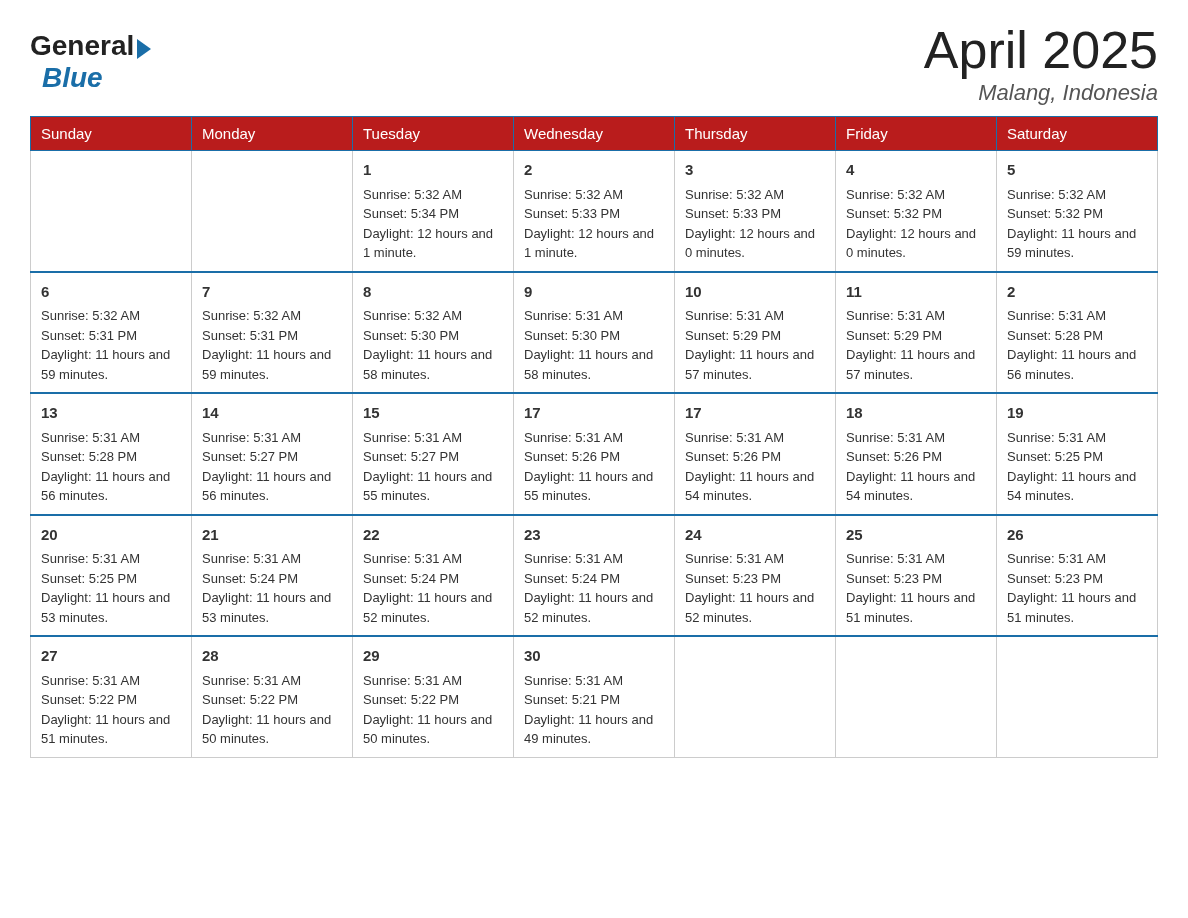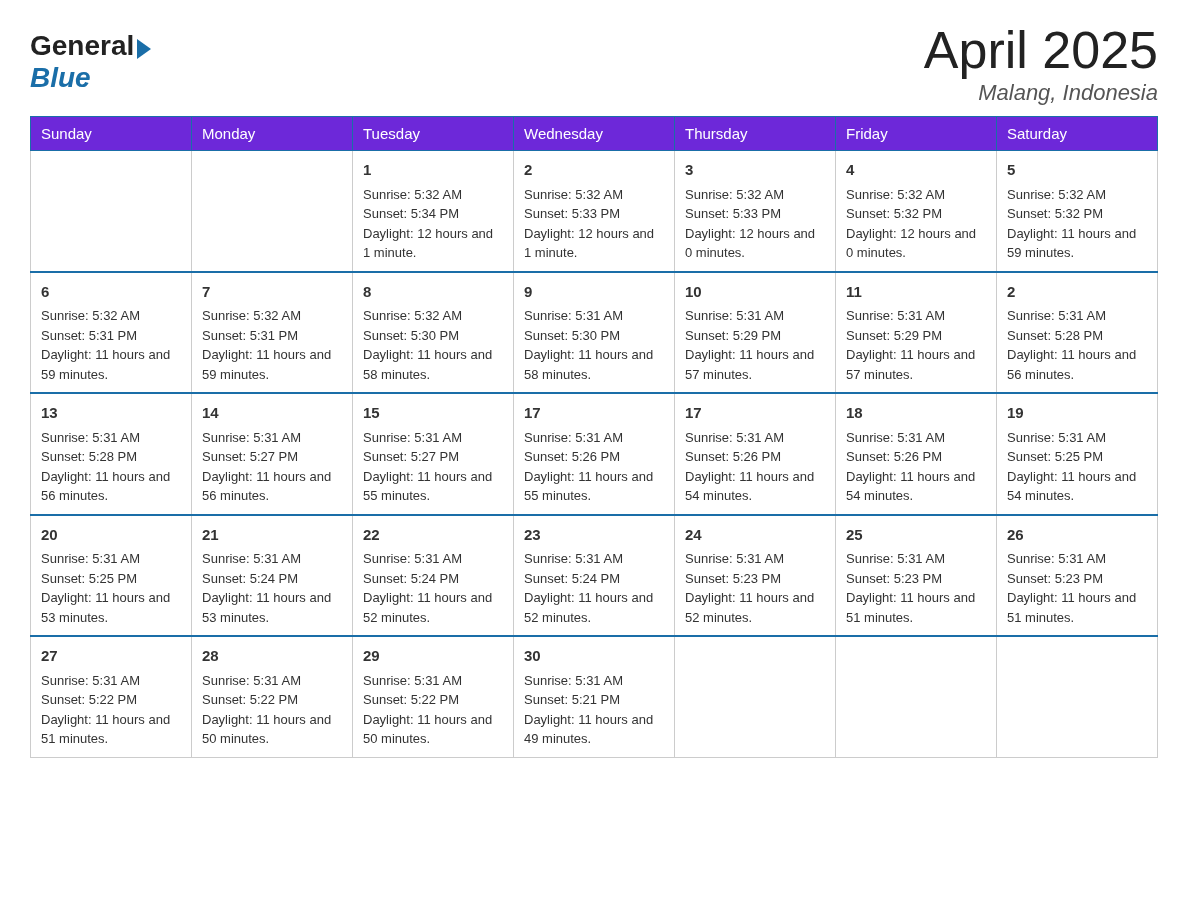--- a/index.html
+++ b/index.html
@@ -39,21 +39,21 @@
       border-top: 10px solid transparent;
       border-bottom: 10px solid transparent;
       margin-left: 3px;
       margin-top: 5px;
     }
     .logo-blue {
       font-size: 28px;
       font-weight: bold;
       color: #1a6ea8;
       font-style: italic;
-      margin-left: 0;
+      margin-left: 12px;
     }
     .title-block {
       text-align: right;
       margin-left: 44px;
     }
     .month-title {
       font-size: 52px;
       color: #222;
       font-weight: normal;
     }
@@ -62,21 +62,21 @@
       color: #555;
       font-weight: normal;
       font-style: italic;
     }
     .calendar-table {
       width: 100%;
       border-collapse: collapse;
       margin-top: 8px;
     }
     .calendar-table th {
-      background-color: #6d28d9;
+      background-color: #b91c1c;
       color: #fff;
       text-align: left;
       padding: 8px 10px;
       font-size: 15px;
       font-weight: normal;
       border: 1px solid #1a6ea8;
     }
     .calendar-table td {
       vertical-align: top;
       padding: 8px 10px;

